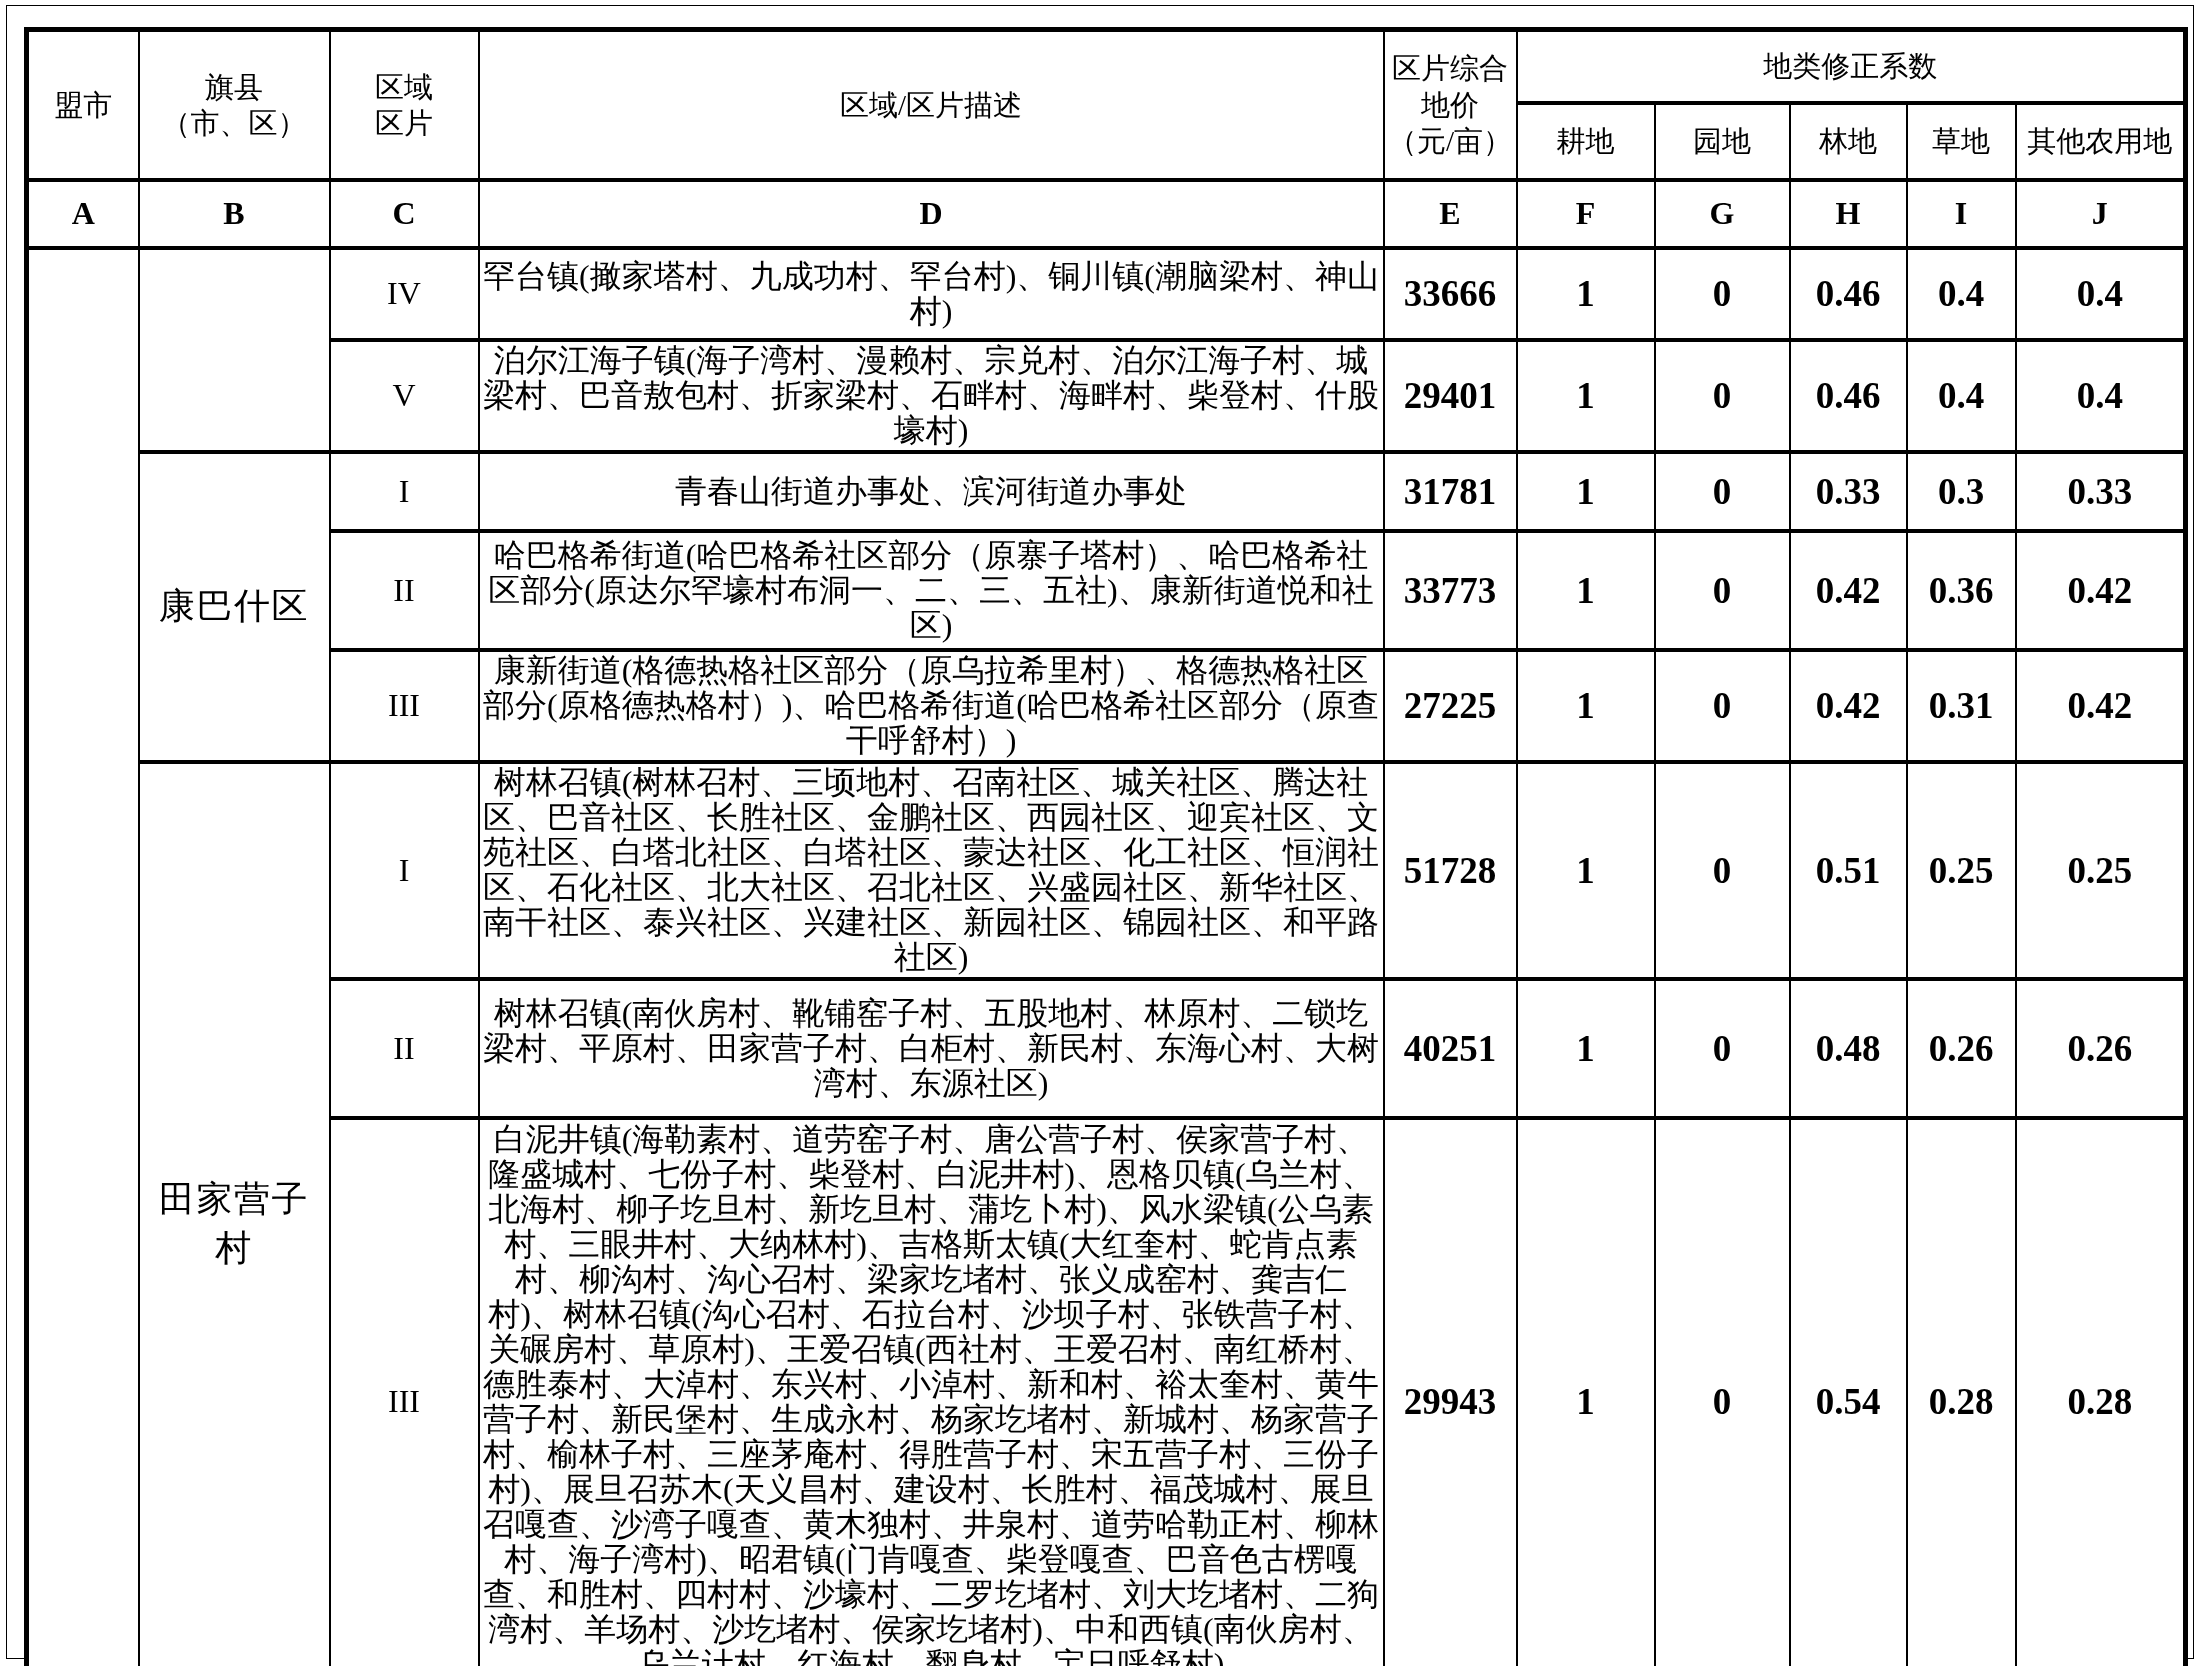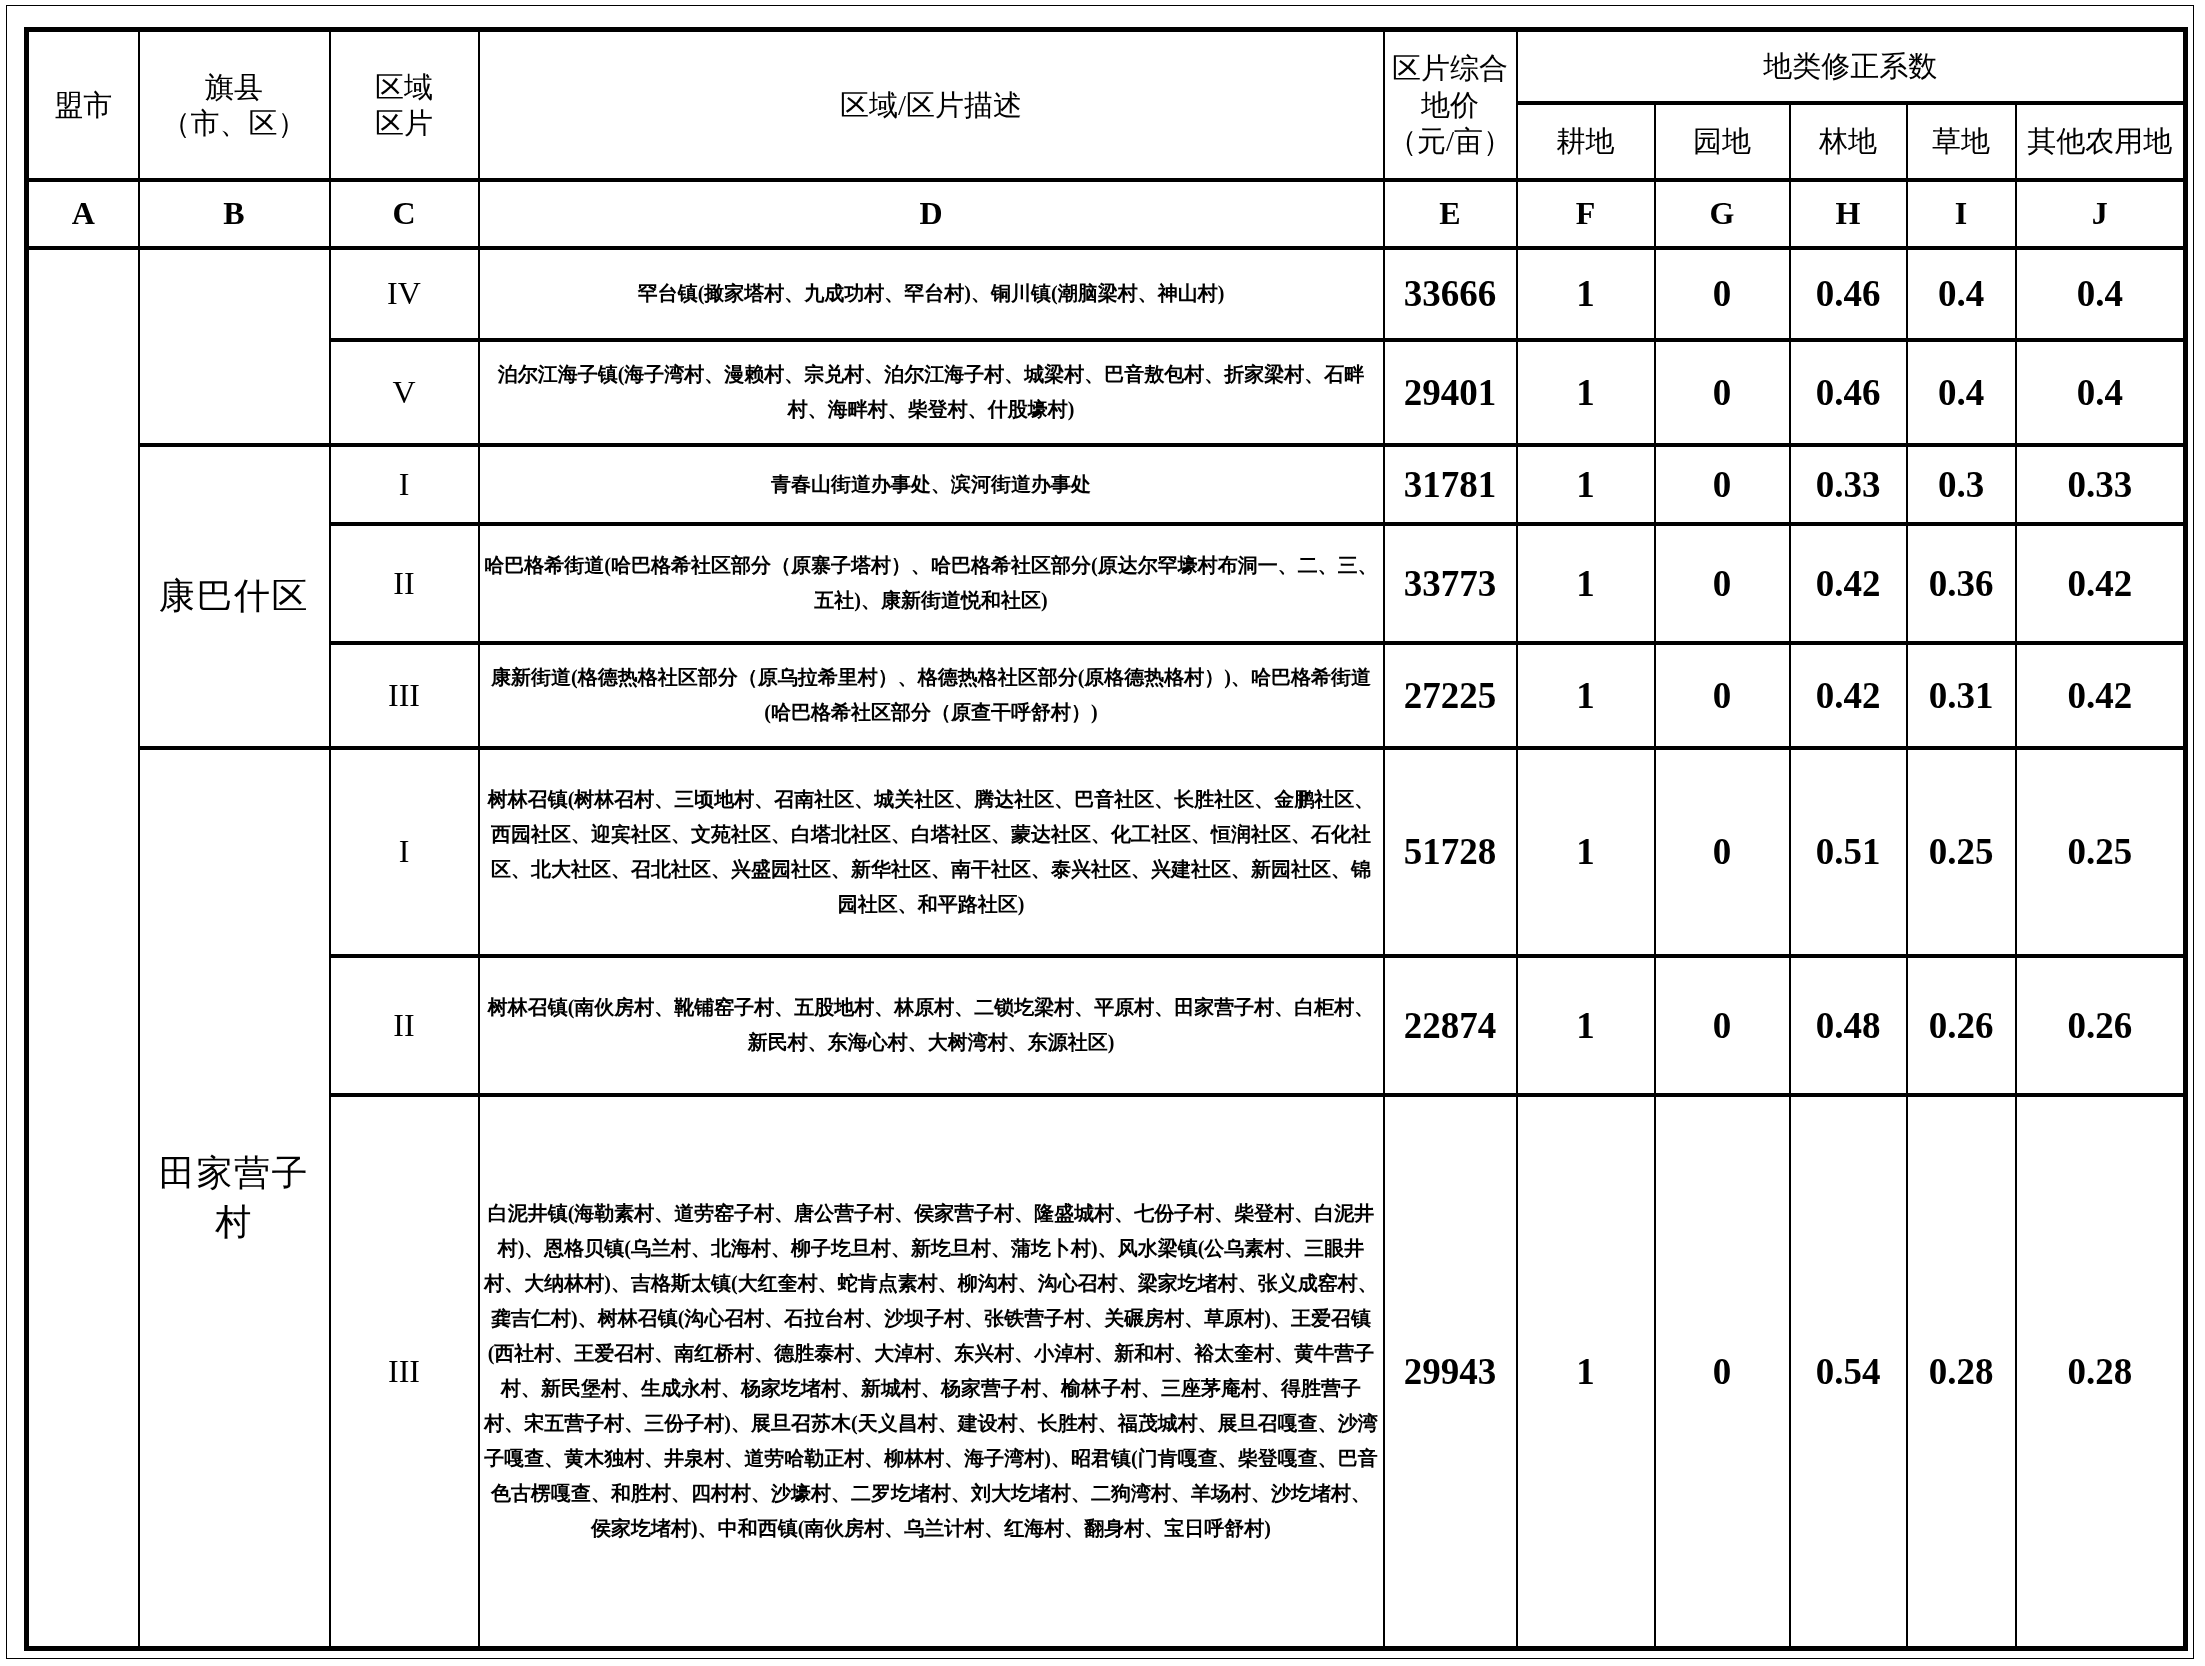--- a/index.html
+++ b/index.html
@@ -5,21 +5,21 @@
   html,body{margin:0;padding:0;background:#fff;}
   body{width:2205px;height:1667px;position:relative;font-family:"Liberation Serif","DejaVu Serif",serif;color:#000;}
   .page-frame{position:absolute;left:6.3px;top:4.8px;width:2188px;height:1654px;border:1.6px solid #000;box-sizing:border-box;}
   table.land{position:absolute;left:24px;top:27px;width:2159px;border-collapse:collapse;table-layout:fixed;background:#fff;}
   table.land{border:5.5px solid #000;}
   table.land td{border:2.4px solid #000;border-top-width:4px;border-bottom-width:4px;vertical-align:middle;text-align:center;box-sizing:border-box;padding:1.6px 3.2px;overflow:hidden;}
   td.hd{font-size:29px;line-height:1.25;white-space:pre-line;}
   td.letter{font-size:32px;font-weight:bold;}
   td.zone{font-size:32px;font-weight:normal;}
   td.county{font-size:36px;letter-spacing:1.6px;font-family:Liberation Mono, monospace;}
-  td.desc{text-align:justify;font-size:20px;line-height:35px;padding:4.8px 8px 4.8px 6.3px;font-weight:bold;}
+  td.desc{text-align:justify;font-size:32px;line-height:35px;padding:4.8px 8px 4.8px 6.3px;}
   td.num{font-size:37px;font-weight:bold;}
   tr.h1{height:73px;}
   tr.h2{height:77px;}
   tr.hl{height:68px;}
   tr.r0{height:92px;}
   tr.r1{height:105px;}
   tr.r2{height:79px;}
   tr.r3{height:119px;}
   tr.r4{height:105px;}
   tr.r5{height:208px;}
@@ -146,21 +146,21 @@
     <td class="num">1</td>
     <td class="num">0</td>
     <td class="num">0.51</td>
     <td class="num">0.25</td>
     <td class="num">0.25</td>
   </tr>
 
   <tr class="r6">
     <td class="zone">II</td>
     <td class="desc">树林召镇(南伙房村、靴铺窑子村、五股地村、林原村、二锁圪梁村、平原村、田家营子村、白柜村、新民村、东海心村、大树湾村、东源社区)</td>
-    <td class="num">22874</td>
+    <td class="num">40251</td>
     <td class="num">1</td>
     <td class="num">0</td>
     <td class="num">0.48</td>
     <td class="num">0.26</td>
     <td class="num">0.26</td>
   </tr>
 
   <tr class="r7">
     <td class="zone">III</td>
     <td class="desc">白泥井镇(海勒素村、道劳窑子村、唐公营子村、侯家营子村、隆盛城村、七份子村、柴登村、白泥井村)、恩格贝镇(乌兰村、北海村、柳子圪旦村、新圪旦村、蒲圪卜村)、风水梁镇(公乌素村、三眼井村、大纳林村)、吉格斯太镇(大红奎村、蛇肯点素村、柳沟村、沟心召村、梁家圪堵村、张义成窑村、龚吉仁村)、树林召镇(沟心召村、石拉台村、沙坝子村、张铁营子村、关碾房村、草原村)、王爱召镇(西社村、王爱召村、南红桥村、德胜泰村、大淖村、东兴村、小淖村、新和村、裕太奎村、黄牛营子村、新民堡村、生成永村、杨家圪堵村、新城村、杨家营子村、榆林子村、三座茅庵村、得胜营子村、宋五营子村、三份子村)、展旦召苏木(天义昌村、建设村、长胜村、福茂城村、展旦召嘎查、沙湾子嘎查、黄木独村、井泉村、道劳哈勒正村、柳林村、海子湾村)、昭君镇(门肯嘎查、柴登嘎查、巴音色古楞嘎查、和胜村、四村村、沙壕村、二罗圪堵村、刘大圪堵村、二狗湾村、羊场村、沙圪堵村、侯家圪堵村)、中和西镇(南伙房村、乌兰计村、红海村、翻身村、宝日呼舒村)</td>

